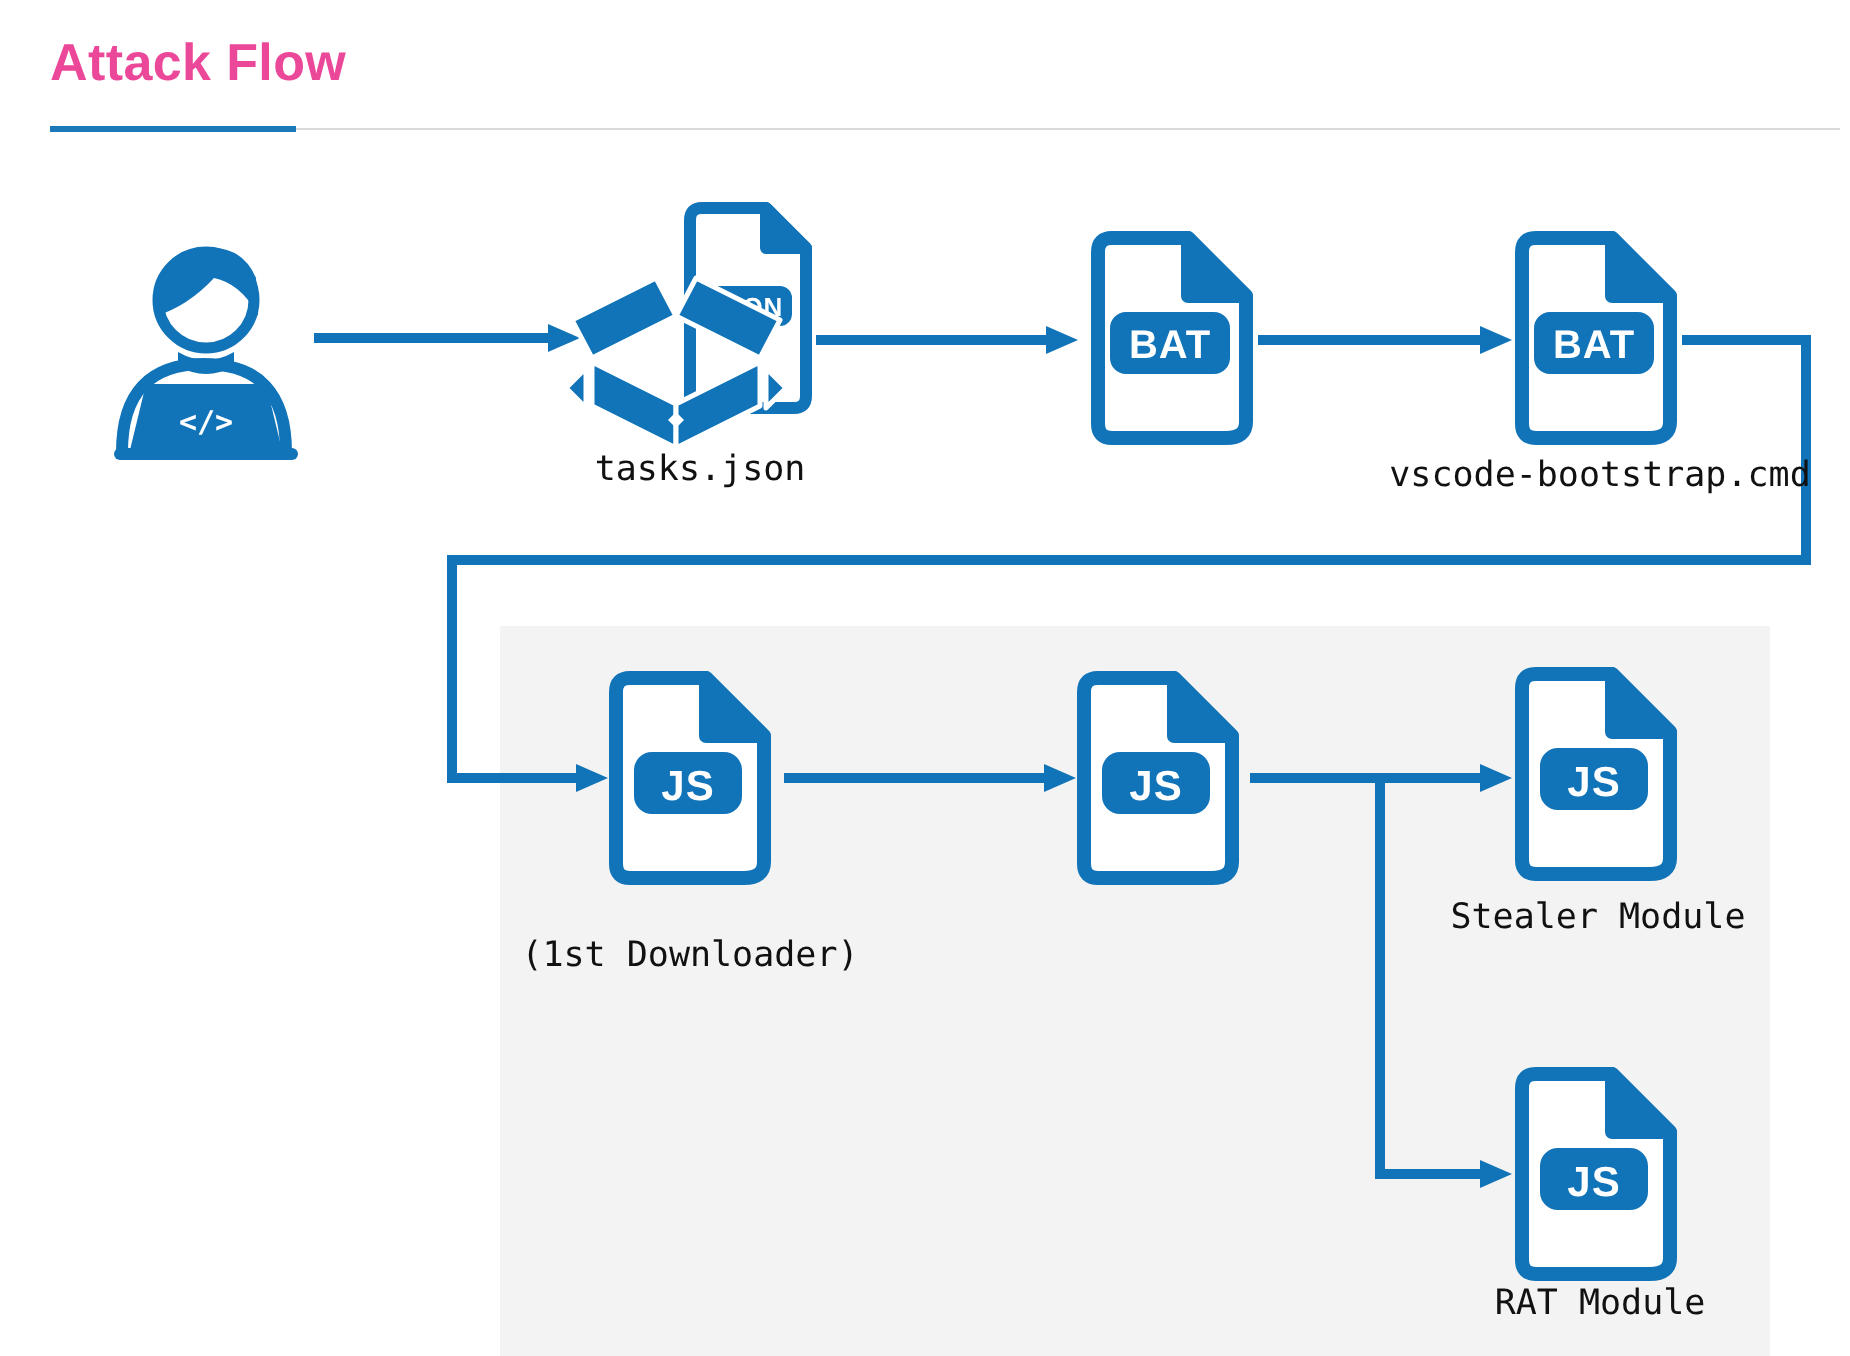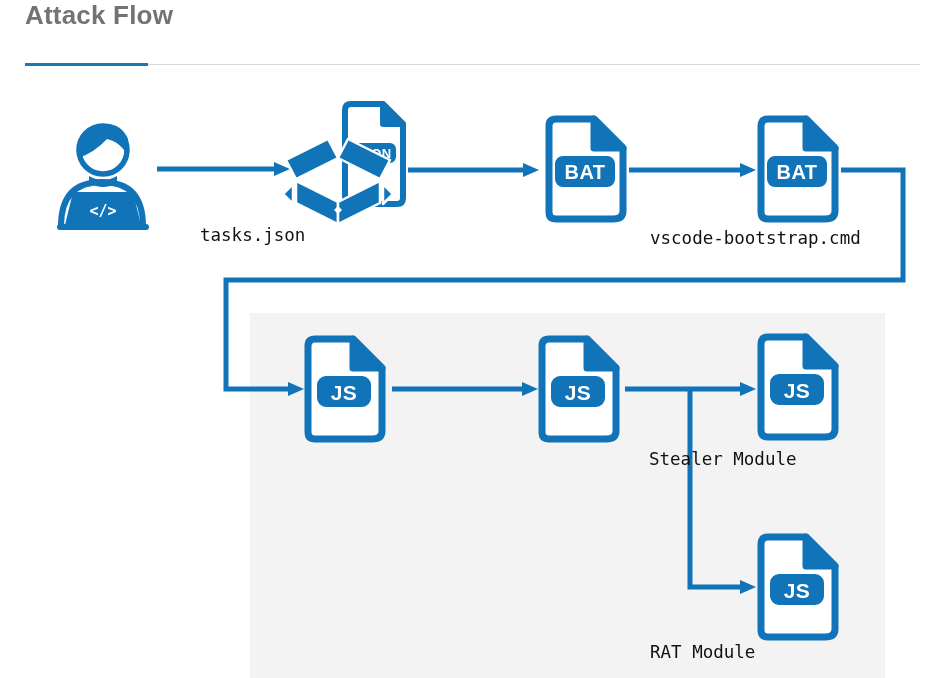--- a/index.html
+++ b/index.html
@@ -8,24 +8,24 @@
     position: relative;
     width: 925px;
     height: 678px;
     background: #ffffff;
     overflow: hidden;
     font-family: "Liberation Sans", sans-serif;
   }
   .page-title {
     position: absolute;
     left: 25px;
-    top: 0;
+    top: 16px;
     font-size: 26px;
     font-weight: 700;
-    color: #737373;
+    color: #ec4899;
     letter-spacing: 0.2px;
   }
   .divider-accent {
     position: absolute;
     left: 25px;
     top: 63px;
     width: 123px;
     height: 3px;
     background: #1b79ba;
   }
@@ -50,20 +50,21 @@
     position: absolute;
     left: 0; top: 0;
     width: 925px; height: 678px;
     z-index: 2;
   }
   .node-icon { position: absolute; z-index: 3; }
   .node-label {
     position: absolute;
     z-index: 4;
     width: 300px;
+    text-align: center;
     font-family: "DejaVu Sans Mono", monospace;
     font-size: 17.5px;
     line-height: 19px;
     color: #111111;
     white-space: nowrap;
   }
   .badge-text {
     font-family: "Liberation Sans", sans-serif;
     font-weight: 700;
     fill: #ffffff;
@@ -182,16 +183,17 @@
     <svg width="84" height="110" viewBox="0 0 84 110">
       <path d="M12,5 H50 L79,34 V97 Q79,105 69,105 H12 Q5,105 5,98 V12 Q5,5 12,5 Z" fill="#ffffff" stroke="#1173b8" stroke-width="7" stroke-linejoin="round"></path>
       <path d="M50,5 L79,34 L50,34 Z" fill="#1173b8" stroke="#1173b8" stroke-width="7" stroke-linejoin="round"></path>
       <rect x="13" y="41" width="56" height="33" rx="10" fill="#1173b8" stroke="#ffffff" stroke-width="2"></rect>
       <text class="badge-text" x="41" y="66" font-size="21" text-anchor="middle">JS</text>
     </svg>
   </div>
 
   <div class="node-label" style="left:200px;top:226px;">tasks.json</div>
   <div class="node-label" style="left:650px;top:229px;">vscode-bootstrap.cmd</div>
+  <div class="node-label" style="left:195px;top:469px;">(1st Downloader)</div>
   <div class="node-label" style="left:649px;top:450px;">Stealer Module</div>
   <div class="node-label" style="left:650px;top:643px;">RAT Module</div>
 
 </div>
 
 </body></html>

